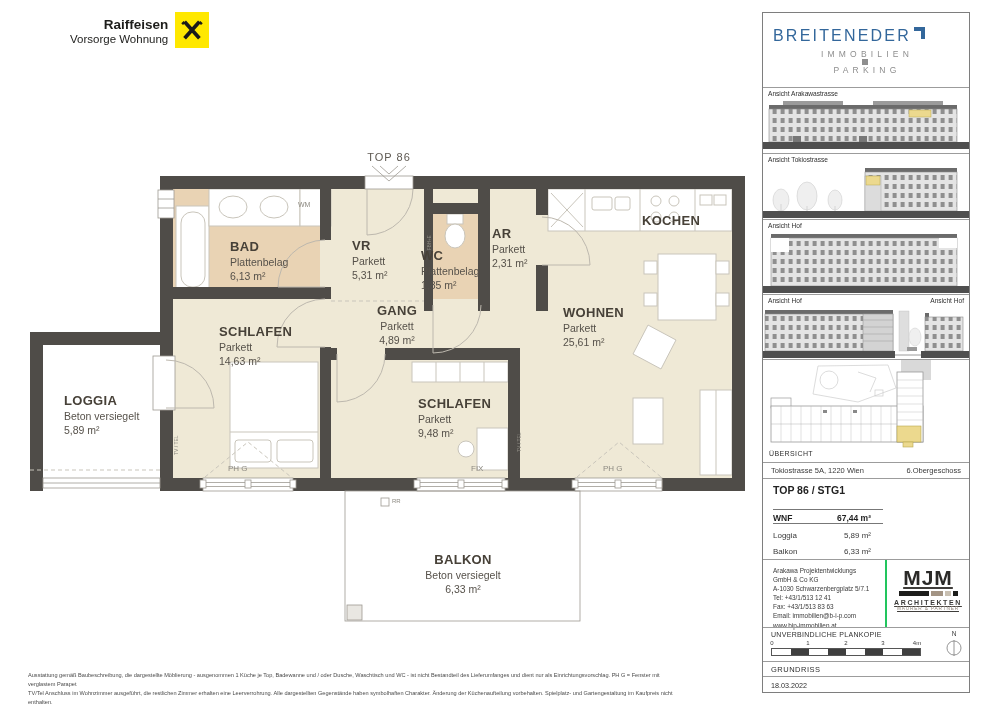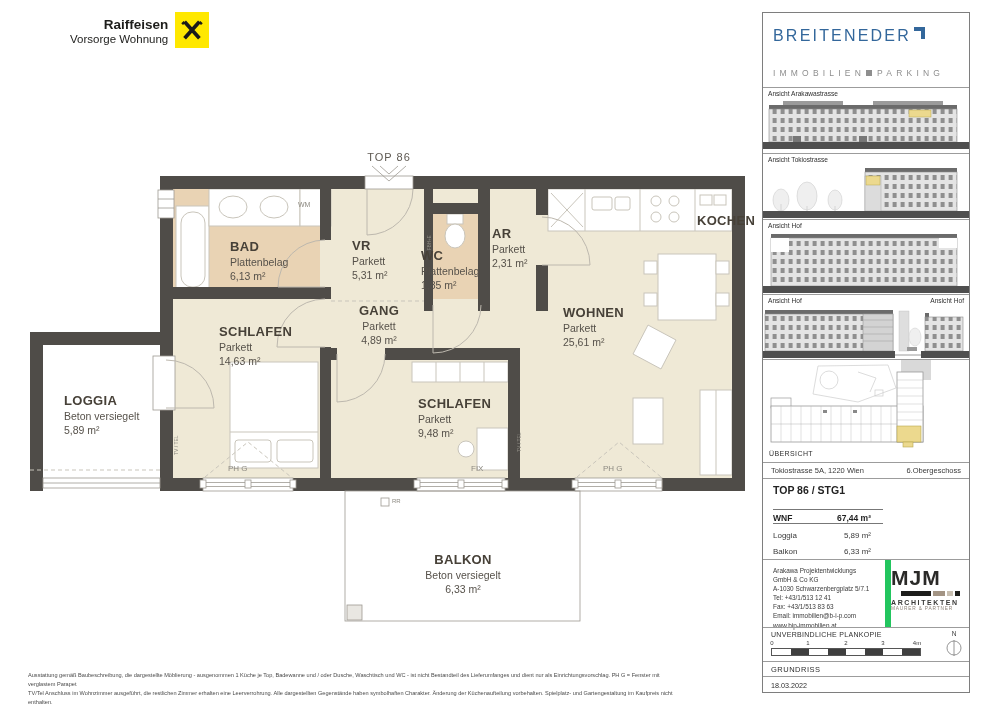--- a/index.html
+++ b/index.html
@@ -36,38 +36,38 @@
 
   
   .sb{position:absolute;left:762px;top:12px;width:208px;height:681px;border:1px solid #7e7e7e;
       background:#fff;box-sizing:border-box;overflow:hidden;}
   .sb *{box-sizing:border-box;}
   .sb-sec{border-top:1px solid #9c9c9c;position:relative;}
   .sb-logo{height:74px;padding:14px 8px 0 10px;}
   .b-name{font-size:16px;font-weight:normal;letter-spacing:2.2px;color:var(--breiteneder_blue,#33679b);line-height:1;}
   .b-corner{display:inline-block;width:11px;height:12px;border-top:4px solid var(--breiteneder_blue,#33679b);
             border-right:4px solid var(--breiteneder_blue,#33679b);margin-left:3px;vertical-align:top;}
-  .b-sub{margin-top:23px;font-size:8.5px;letter-spacing:4.2px;color:#8e8e8e;display:flex;align-items:center;}
+  .b-sub{margin-top:4px;font-size:8.5px;letter-spacing:4.2px;color:#8e8e8e;display:flex;align-items:center;flex-direction:column;}
   .b-sq{display:inline-block;width:6px;height:6px;background:#8e8e8e;margin:0 5px 0 1px;}
   .sb-elabel{font-size:6.6px;color:#2f2f2f;padding:2px 0 1px 5px;}
   .sb-elabel-r{position:absolute;right:5px;top:2px;font-size:6.6px;color:#2f2f2f;}
   .sb svg{display:block;}
   .sb-ov-label{font-size:7px;color:#2f2f2f;padding:2px 0 0 6px;letter-spacing:.4px;}
   .sb-addr{height:16px;display:flex;justify-content:space-between;align-items:center;
            padding:0 8px;font-size:7.5px;color:#3a3a3a;}
   .sb-unit{height:81px;padding:5px 10px 0 10px;}
   .u-title{font-size:10.5px;font-weight:bold;color:#222;margin-bottom:13px;}
   .u-rule{width:110px;border-bottom:1px solid #777;}
   .u-row{display:flex;align-items:flex-end;height:13px;font-size:8px;color:#3a3a3a;gap:12px;}
   .u-row .ul{width:48px;}
   .u-row .uv{width:38px;text-align:right;}
   .u-bold{font-weight:bold;font-size:8.5px;color:#1e1e1e;}
   .sb-contact{height:68px;display:flex;}
   .c-left{flex:1;padding:6px 4px 0 10px;font-size:6.4px;line-height:1.42;color:#3a3a3a;}
-  .c-right{width:84px;border-left:6px solid #22c55e;text-align:left;padding-top:7px;}
+  .c-right{width:84px;border-left:2px solid #22c55e;text-align:center;padding-top:7px;text-decoration:underline;}
   .mjm{font-size:21px;font-weight:bold;letter-spacing:1px;color:#2b2a28;line-height:1;}
   .mjm-bar{display:flex;justify-content:center;gap:2px;margin-top:3px;}
   .mjm-bar span{height:5px;display:inline-block;}
   .mb1{width:30px;background:#1d1d1b;} .mb2{width:12px;background:#a39484;}
   .mb3{width:6px;background:#c9c0b2;}  .mb4{width:5px;background:#1d1d1b;}
   .mjm-l1{font-size:7px;font-weight:bold;letter-spacing:1.6px;color:#3a3a38;margin-top:3px;}
   .mjm-l2{font-size:4.8px;letter-spacing:.8px;color:#8f857a;}
   .sb-copy{height:34px;padding:3px 8px 0 8px;}
   .copy-note{font-size:7px;color:#2f2f2f;letter-spacing:.3px;}
   .scalewrap{position:relative;margin-top:2px;width:170px;}
@@ -233,29 +233,29 @@
   <div class="room-label" style="left:421px;top:248px">
     <div class="rname">WC</div>
     <div class="rsub">Plattenbelag</div>
     <div class="rsub">1,85 m²</div>
   </div>
   <div class="room-label" style="left:492px;top:226px">
     <div class="rname">AR</div>
     <div class="rsub">Parkett</div>
     <div class="rsub">2,31 m²</div>
   </div>
-  <div class="room-label" style="left:697px;top:213px">
+  <div class="room-label" style="left:642px;top:213px">
     <div class="rname">KOCHEN</div>
   </div>
   <div class="room-label" style="left:563px;top:305px">
     <div class="rname">WOHNEN</div>
     <div class="rsub">Parkett</div>
     <div class="rsub">25,61 m²</div>
   </div>
-  <div class="room-label center" style="left:379px;top:303px">
+  <div class="room-label center" style="left:397px;top:303px">
     <div class="rname">GANG</div>
     <div class="rsub">Parkett</div>
     <div class="rsub">4,89 m²</div>
   </div>
   <div class="room-label" style="left:219px;top:324px">
     <div class="rname">SCHLAFEN</div>
     <div class="rsub">Parkett</div>
     <div class="rsub">14,63 m²</div>
   </div>
   <div class="room-label" style="left:418px;top:396px">

